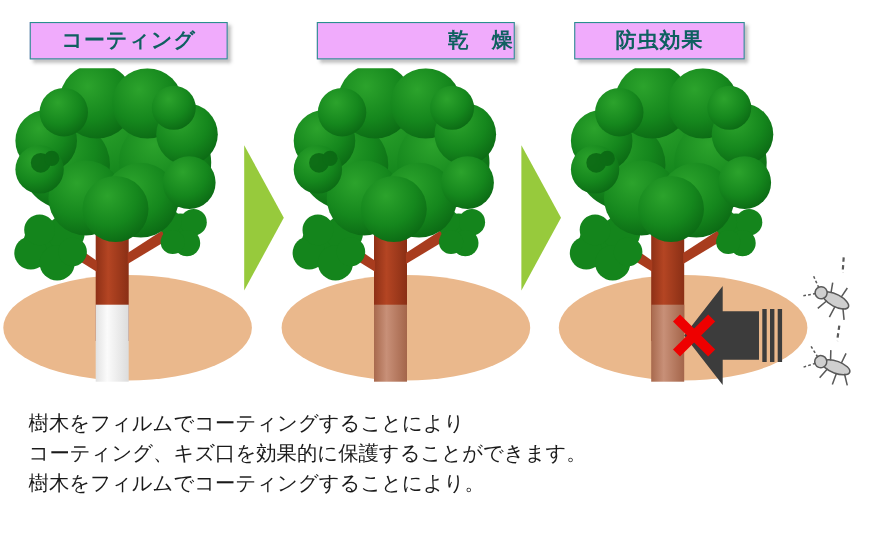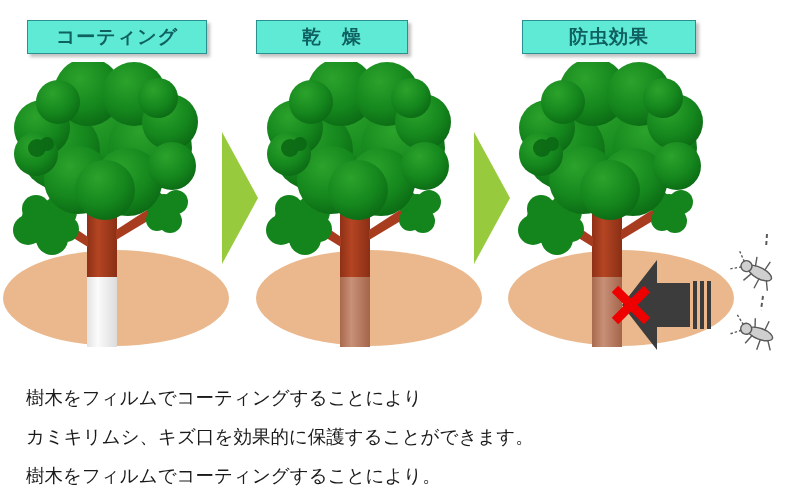--- a/index.html
+++ b/index.html
@@ -23,35 +23,35 @@
     inset: 0;
     width: 800px;
     height: 492px;
   }
 
   
   .panel-label {
     position: absolute;
     box-sizing: border-box;
     height: 34px;
-    background: #5eead4;
+    background: #f0abfc;
     border: 1px solid #2a8f8f;
     box-shadow: 3px 3px 3px rgba(120,120,120,0.45);
     display: flex;
     align-items: center;
     justify-content: center;
     font-size: 19px;
     font-weight: 700;
     letter-spacing: 1px;
     color: #0f6060;
     white-space: nowrap;
   }
   .panel-label.l1 { left: 27px;  top: 20px; width: 180px; }
-  .panel-label.l2 { left: 256px; top: 20px; width: 152px; }
-  .panel-label.l3 { left: 522px; top: 20px; width: 174px; }
+  .panel-label.l2 { left: 288px; top: 20px; width: 180px; justify-content: flex-end; }
+  .panel-label.l3 { left: 522px; top: 20px; width: 155px; }
 
   
   .scene {
     position: absolute;
     top: 62px;
     width: 250px;
     height: 295px;
   }
   .scene.s1 { left: 0px; }
   .scene.s2 { left: 253px; }
@@ -75,21 +75,20 @@
     left: 26px;
     top: 372px;
     width: 750px;
   }
   #description .desc-line {
     font-size: 18.5px;
     line-height: 27px;
     color: #1a1a1a;
     white-space: nowrap;
     font-family: "DejaVu Sans", "Liberation Sans", sans-serif;
-    margin-top: 12px;
   }
 </style>
 </head>
 <body>
 
 <div id="stage">
 
   <div class="panel-label l1">
     <span>コーティング</span>
   </div>
@@ -342,17 +341,17 @@
         <path d="M15 6 L12 -3 M25 5 L26 -5" stroke-width="1.4" fill="none"></path>
       </g>
 
       <path d="M258 234 L256 248" stroke="#5a5a5a" stroke-width="2" stroke-dasharray="4,3" fill="none"></path>
       <path d="M262 172 L261 186" stroke="#5a5a5a" stroke-width="2" stroke-dasharray="4,3" fill="none"></path>
     </svg>
   </div>
 
   <div id="description">
     <div class="desc-line">樹木をフィルムでコーティングすることにより</div>
-    <div class="desc-line">カミキリムシ、キズ口を効果的に保護することができます。</div>
+    <div class="desc-line">コーティング、キズ口を効果的に保護することができます。</div>
     <div class="desc-line">樹木をフィルムでコーティングすることにより。</div>
   </div>
 
 </div>
 
 </body></html>

